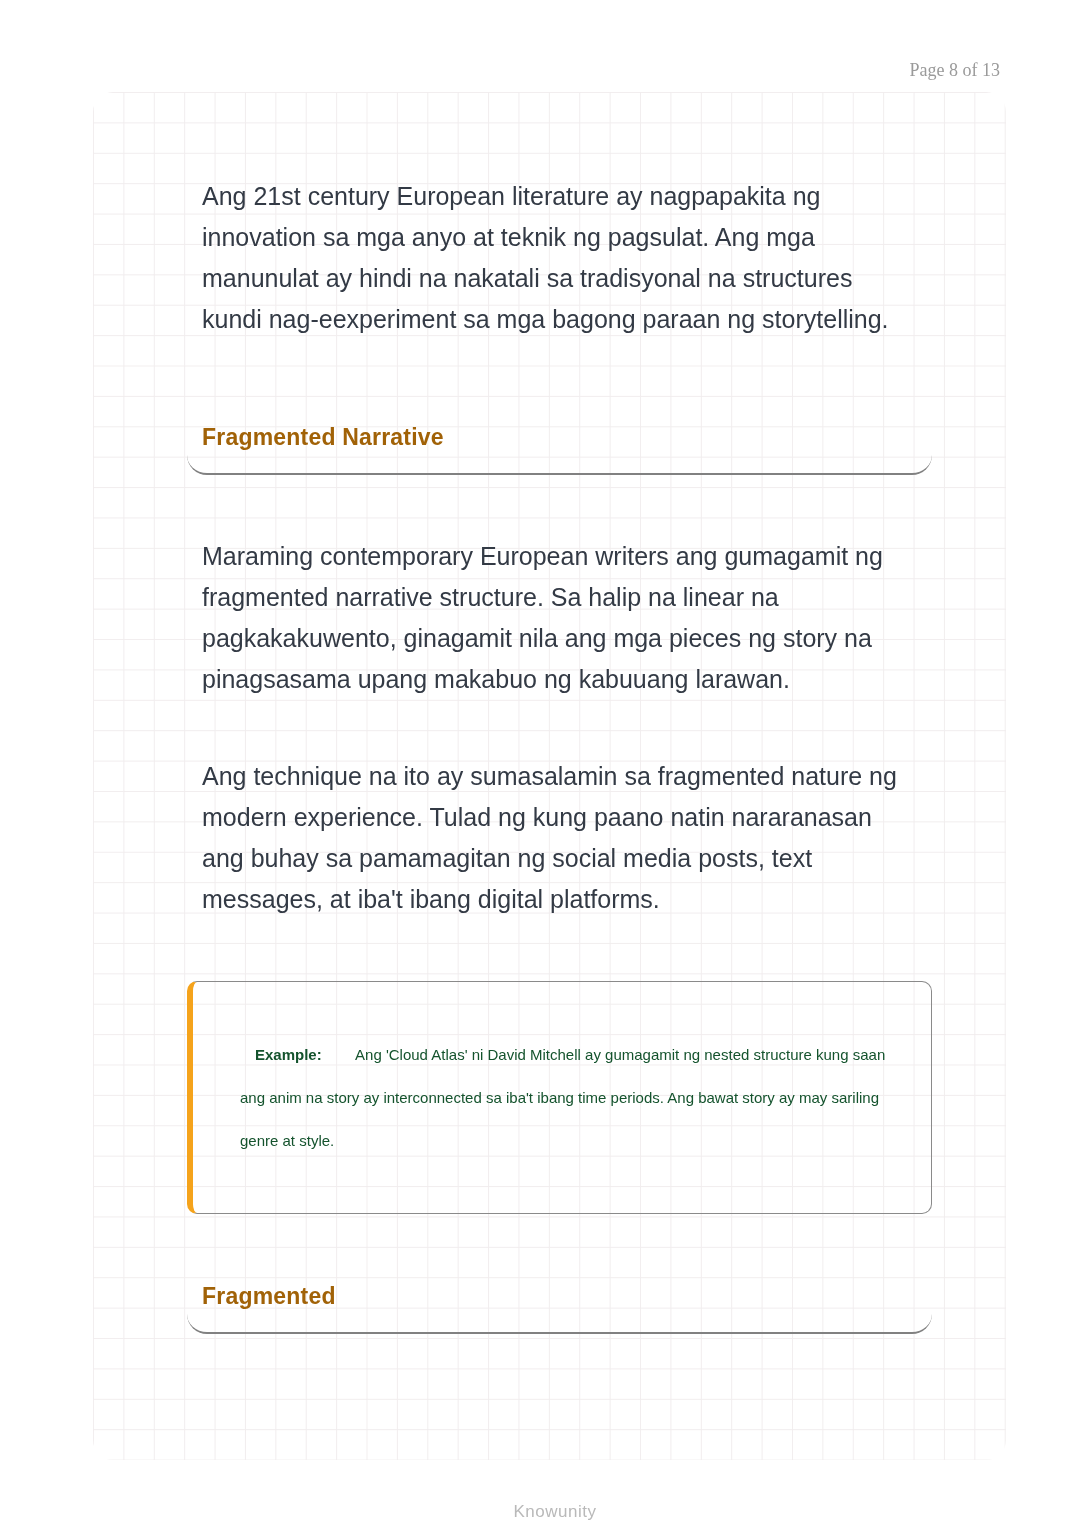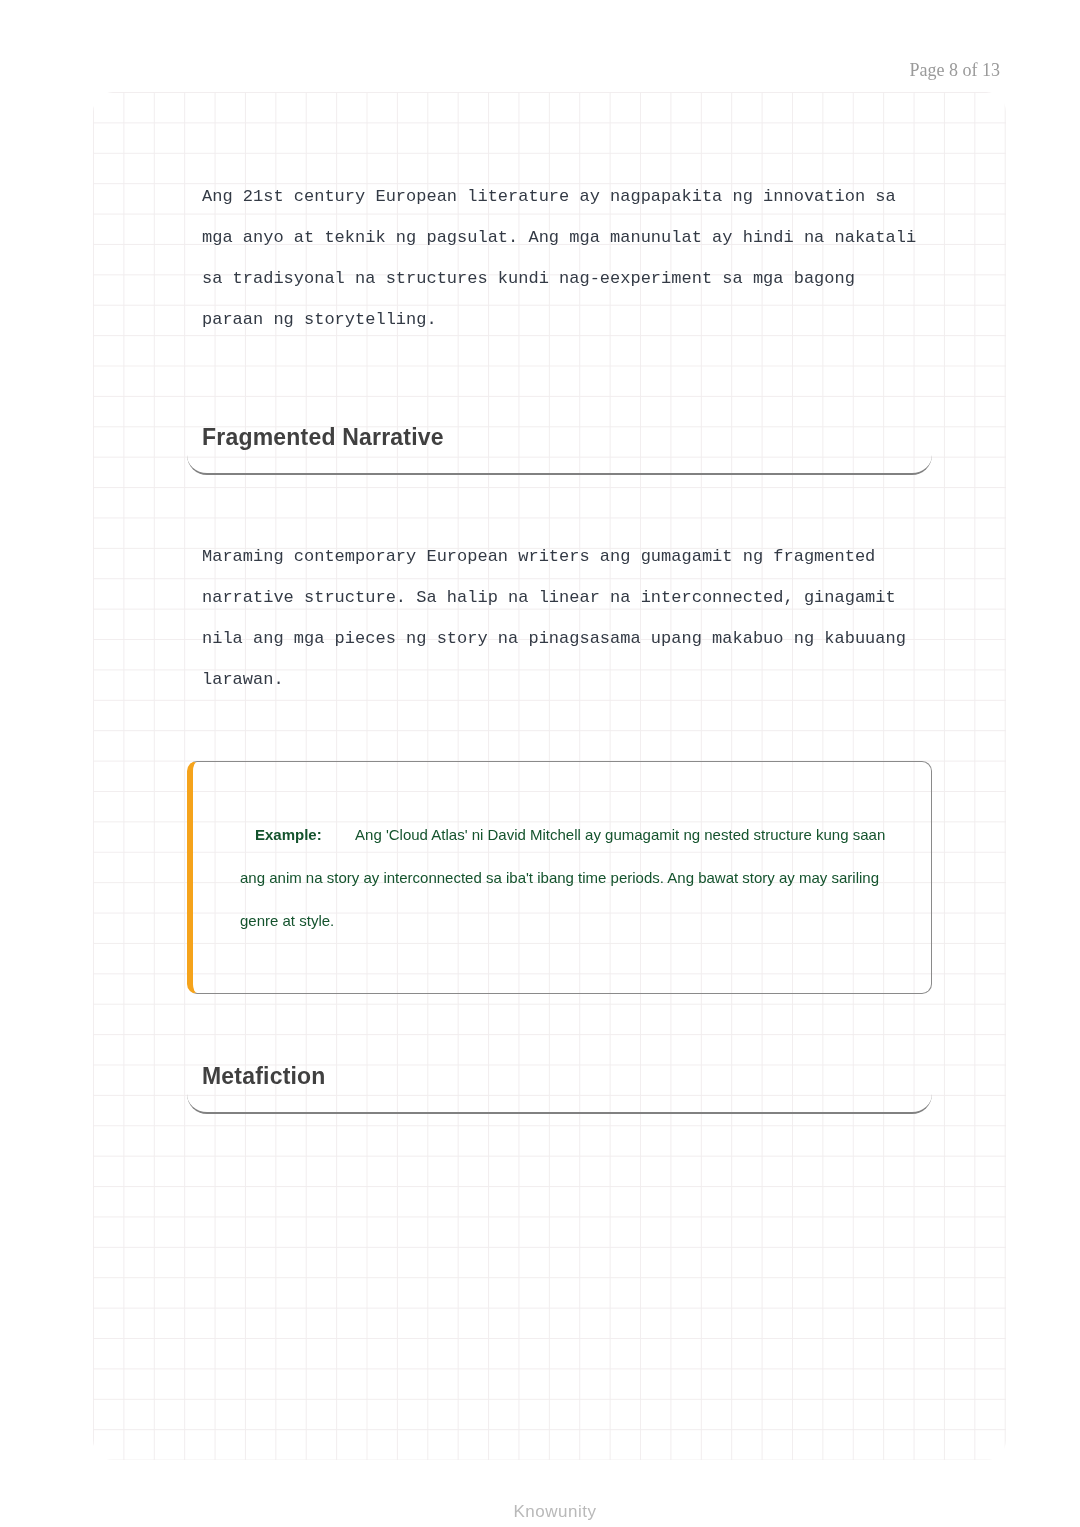--- a/index.html
+++ b/index.html
@@ -46,33 +46,32 @@
     font-size: 26px;
     font-weight: bold;
     color: #3d4a57;
     padding-bottom: 20px;
     border-bottom: 2px solid #818181;
     letter-spacing: 0.2px;
   }
   h2.section-heading {
     font-size: 23px;
     font-weight: bold;
-    color: #404040;
+    color: #a16207;
     margin-top: 54px;
     padding-bottom: 22px;
     border-bottom: 2px solid #818181;
     letter-spacing: 0.2px;
   }
 
   p.body-par {
-    font-size: 17px;
+    font-size: 25px;
     line-height: 41px;
     color: #333a45;
     margin-top: 46px;
-    font-family: Liberation Mono, monospace;
   }
   p.body-par + p.body-par { margin-top: 26px; }
 
   .example-box {
     margin-top: 46px;
     border: 1.5px solid #8a8a8a;
     border-left: 6px solid #f5a31b;
     border-radius: 10px;
     padding: 36px 25px 36px 32px;
     background: transparent;
@@ -104,27 +103,28 @@
 
   <div class="grid-paper"></div>
 
   <div class="content">
 
 
     <p class="body-par">Ang 21st century European literature ay nagpapakita ng innovation sa mga anyo at teknik ng pagsulat. Ang mga manunulat ay hindi na nakatali sa tradisyonal na structures kundi nag-eexperiment sa mga bagong paraan ng storytelling.</p>
 
     <h2 class="section-heading">Fragmented Narrative</h2>
 
-    <p class="body-par">Maraming contemporary European writers ang gumagamit ng fragmented narrative structure. Sa halip na linear na interconnected, ginagamit nila ang mga pieces ng story na pinagsasama upang makabuo ng kabuuang larawan.</p>
+    <p class="body-par">Maraming contemporary European writers ang gumagamit ng fragmented narrative structure. Sa halip na linear na pagkakakuwento, ginagamit nila ang mga pieces ng story na pinagsasama upang makabuo ng kabuuang larawan.</p>
 
+    <p class="body-par">Ang technique na ito ay sumasalamin sa fragmented nature ng modern experience. Tulad ng kung paano natin nararanasan ang buhay sa pamamagitan ng social media posts, text messages, at iba't ibang digital platforms.</p>
 
     <div class="example-box">
       <p><span class="example-label">Example:</span><span> Ang 'Cloud Atlas' ni David Mitchell ay gumagamit ng nested structure kung saan ang anim na story ay interconnected sa iba't ibang time periods. Ang bawat story ay may sariling genre at style.</span></p>
     </div>
 
-    <h2 class="section-heading">Metafiction</h2>
+    <h2 class="section-heading">Fragmented</h2>
 
 
   </div>
 
   <div class="footer-brand">Knowunity</div>
 
 </div>
 
 </body></html>

